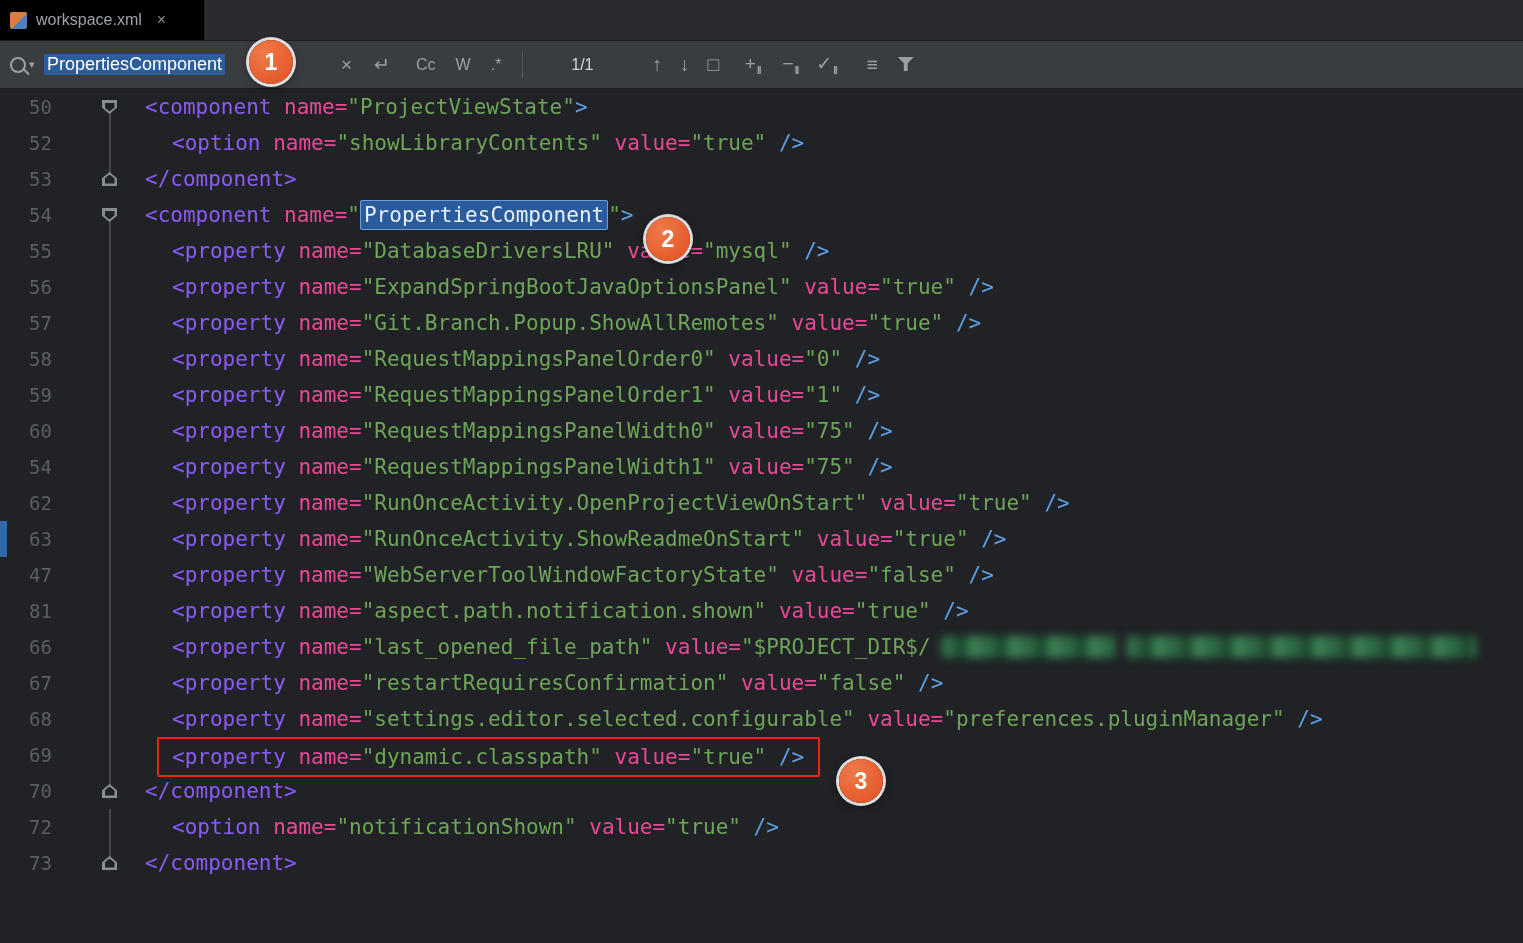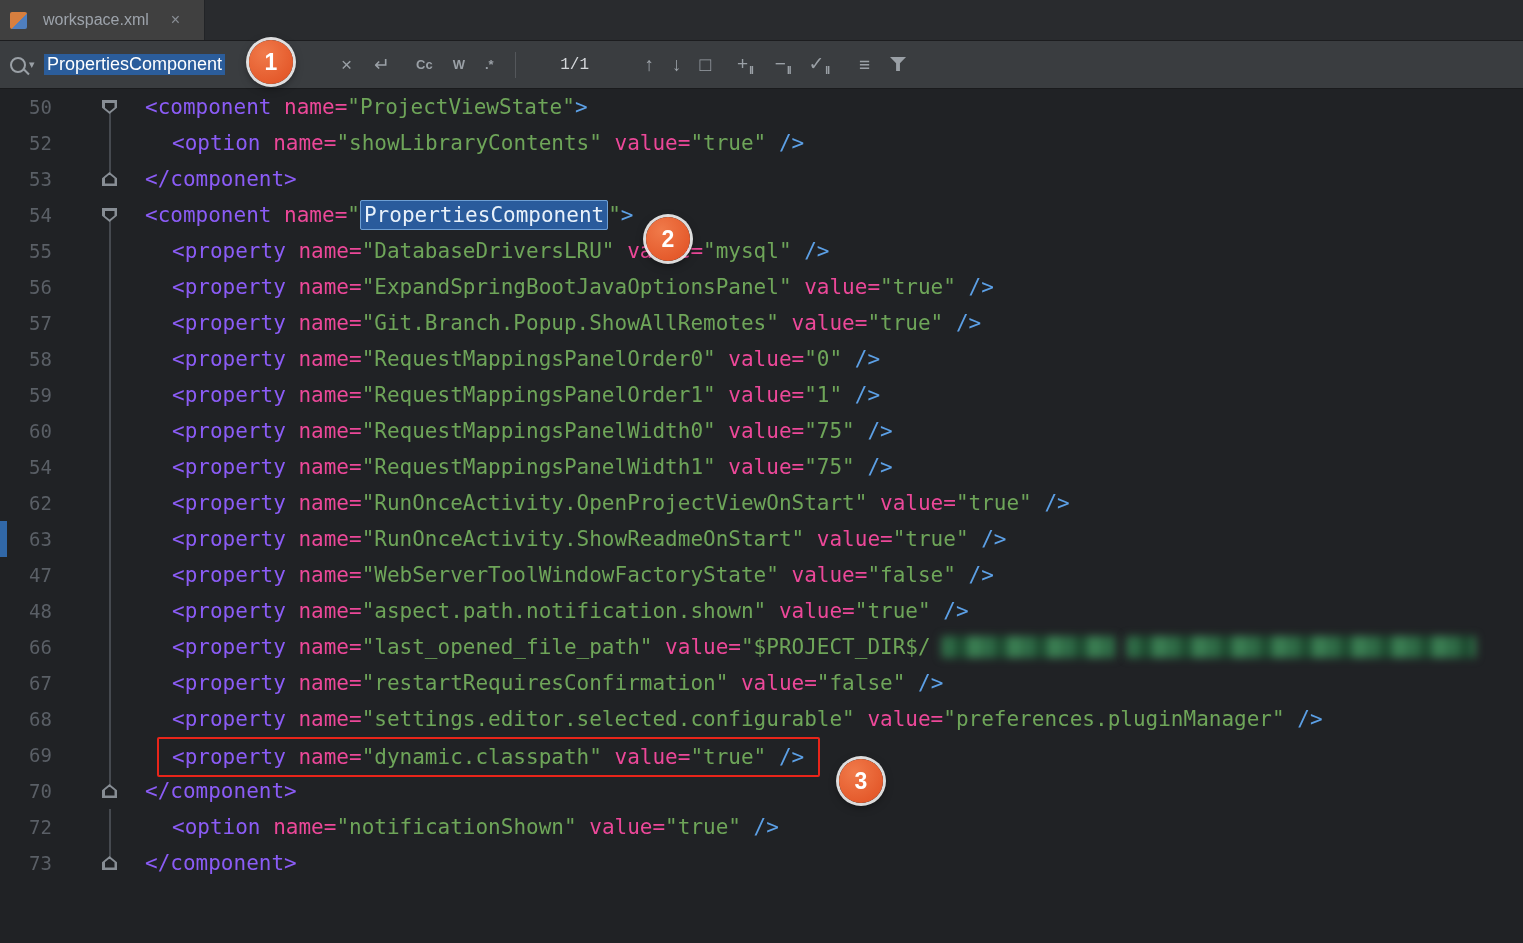--- a/index.html
+++ b/index.html
@@ -1,43 +1,43 @@
 <!DOCTYPE html>
 <html><head>
 <meta charset="utf-8">
 <style>
   html,body{margin:0;padding:0;background:#202225;}
   body{width:1523px;height:943px;position:relative;overflow:hidden;
        font-family:"Liberation Sans",sans-serif;-webkit-font-smoothing:antialiased;}
 
   
   .tabbar{height:40px;background:#292b2e;display:flex;align-items:stretch;border-bottom:1px solid #1c1d1f;}
-  .tab{display:flex;align-items:center;gap:16px;padding:0 14px 0 10px;background:#404040;
+  .tab{display:flex;align-items:center;gap:9px;padding:0 14px 0 10px;background:#000000;
        border-right:1px solid #222427;min-width:180px;}
   .file-icon{width:17px;height:17px;border-radius:2px;
        background:linear-gradient(135deg,#d77f3f 55%,#4f7fbf 55%);flex:none;}
   .tab-title{color:#9da3ab;font-size:16px;}
   .tab-close{color:#8a8f96;font-size:16px;margin-left:6px;cursor:default;}
 
   
   .searchbar{height:47px;background:#3a3d40;border-bottom:1px solid #1a1b1d;
        display:flex;align-items:center;padding-left:10px;color:#9aa0a6;}
   .glass-wrap{display:flex;align-items:center;gap:3px;width:34px;flex:none;}
   .glass{position:relative;width:12px;height:12px;border:2px solid #9aa0a6;border-radius:50%;display:inline-block;}
   .glass::after{content:"";position:absolute;width:7px;height:2px;background:#9aa0a6;
        transform:rotate(45deg);right:-6px;bottom:-2px;}
   .caret{font-size:11px;color:#9aa0a6;}
   .query-wrap{flex:0 0 292px;overflow:hidden;white-space:nowrap;}
   .query-sel{background:#2b5d9b;color:#ffffff;font-size:18px;padding:3px 3px;border-radius:2px;}
   .ic{background:none;border:none;color:#9aa0a6;font-size:19px;line-height:1;
       padding:4px 5px;margin:0;cursor:default;font-family:"Liberation Sans",sans-serif;}
-  .ic.txt{font-size:13px;font-weight:700;letter-spacing:0;}
+  .ic.txt{font-size:16px;font-weight:400;letter-spacing:0;}
   .ic .sub{font-size:10px;font-weight:700;letter-spacing:-1px;vertical-align:-4px;margin-left:1px;}
   .vsep{width:1px;height:26px;background:#54575b;margin:0 6px;flex:none;}
-  .count{color:#d4d7da;font-size:16px;margin-left:32px;width:42px;text-align:center;flex:none;font-family:Liberation Mono, monospace;}
+  .count{color:#d4d7da;font-size:16px;margin-left:32px;width:42px;text-align:center;flex:none;}
   .sp{flex:none;display:inline-block;height:1px;}
   .funnel{display:inline-block;width:16px;height:14px;background:#9aa0a6;
        clip-path:polygon(0 0,100% 0,62% 45%,62% 100%,38% 100%,38% 45%);}
 
   
   .editor{position:relative;background:#202225;
        font-family:"DejaVu Sans Mono","Liberation Mono",monospace;font-size:21px;}
   .row{display:flex;height:36px;line-height:36px;position:relative;}
   .row.current::before{content:"";position:absolute;left:0;top:0;bottom:0;width:7px;background:#3168a8;}
   .lnum{width:52px;flex:none;text-align:right;color:#5a5f66;font-size:19px;}
@@ -203,21 +203,21 @@
         <div class="lnum">63</div>
         <div class="fold fold-line"></div>
         <div class="code ind-1"><span class="tk-tag">&lt;property</span><span class="tk-attr"> name=</span><span class="tk-str">"RunOnceActivity.ShowReadmeOnStart"</span><span class="tk-attr"> value=</span><span class="tk-str">"true"</span><span class="tk-punc"> /&gt;</span></div>
       </div>
       <div class="row">
         <div class="lnum">47</div>
         <div class="fold fold-line"></div>
         <div class="code ind-1"><span class="tk-tag">&lt;property</span><span class="tk-attr"> name=</span><span class="tk-str">"WebServerToolWindowFactoryState"</span><span class="tk-attr"> value=</span><span class="tk-str">"false"</span><span class="tk-punc"> /&gt;</span></div>
       </div>
       <div class="row">
-        <div class="lnum">48</div>
+        <div class="lnum">81</div>
         <div class="fold fold-line"></div>
         <div class="code ind-1"><span class="tk-tag">&lt;property</span><span class="tk-attr"> name=</span><span class="tk-str">"aspect.path.notification.shown"</span><span class="tk-attr"> value=</span><span class="tk-str">"true"</span><span class="tk-punc"> /&gt;</span></div>
       </div>
       <div class="row">
         <div class="lnum">66</div>
         <div class="fold fold-line"></div>
         <div class="code ind-1"><span class="tk-tag">&lt;property</span><span class="tk-attr"> name=</span><span class="tk-str">"last_opened_file_path"</span><span class="tk-attr"> value=</span><span class="tk-str">"$PROJECT_DIR$/</span><span class="tk-redact-a"></span><span class="tk-redact-b"></span></div>
       </div>
       <div class="row">
         <div class="lnum">67</div>

